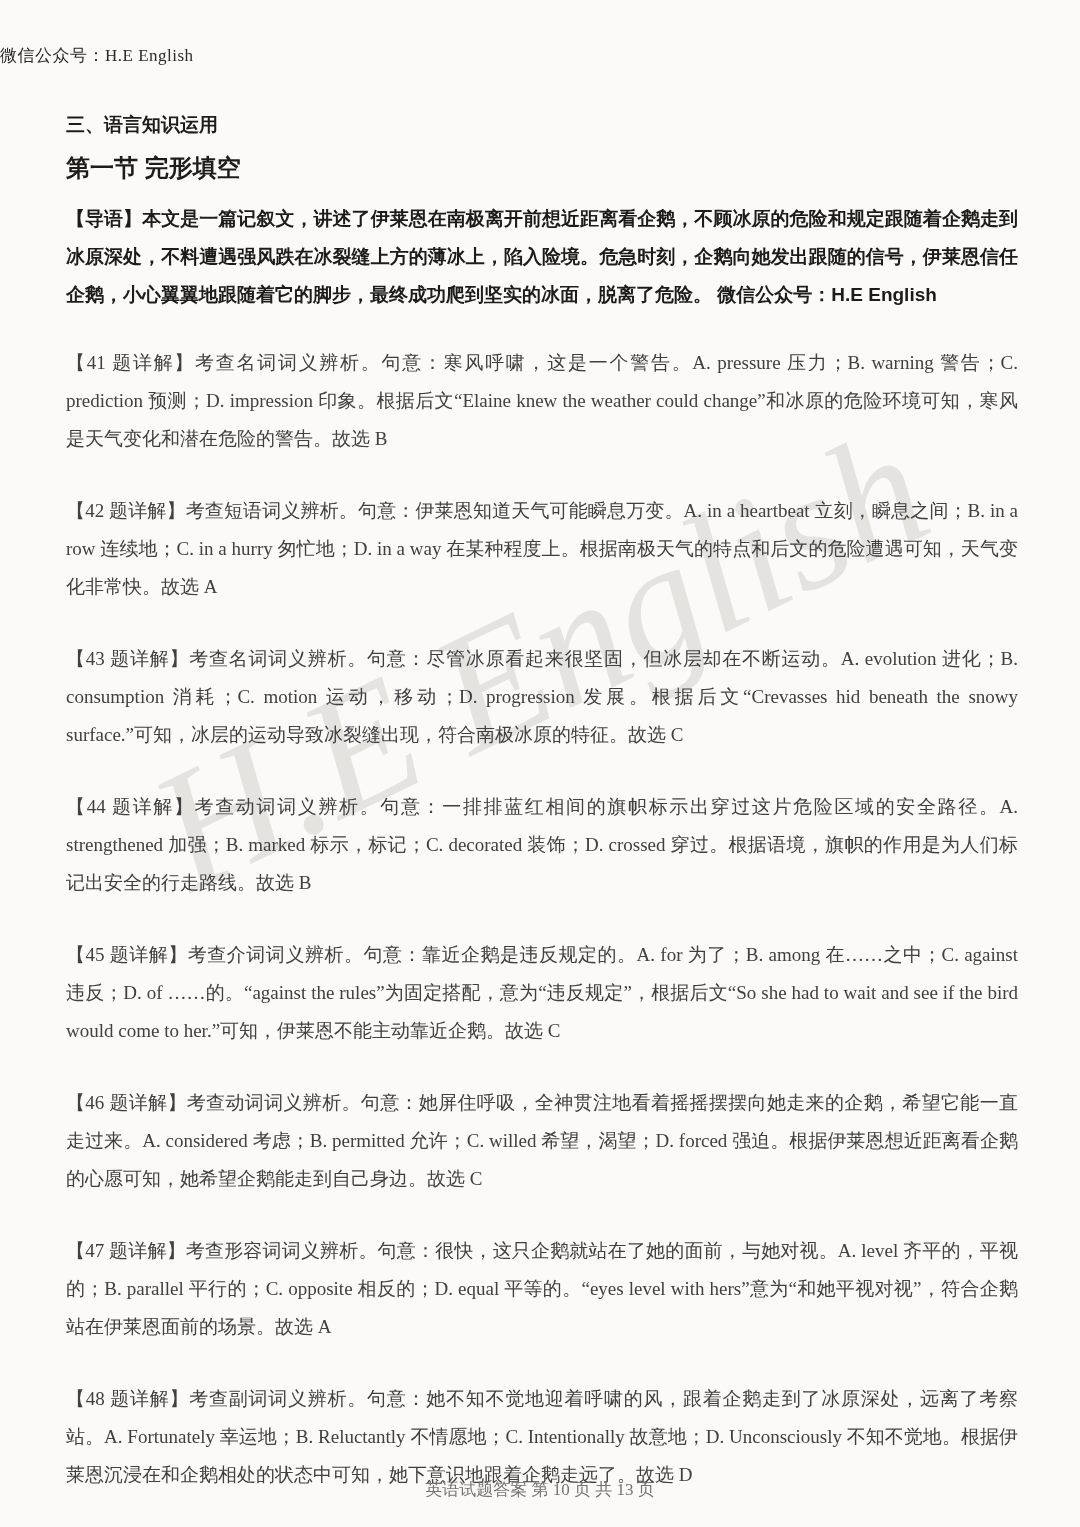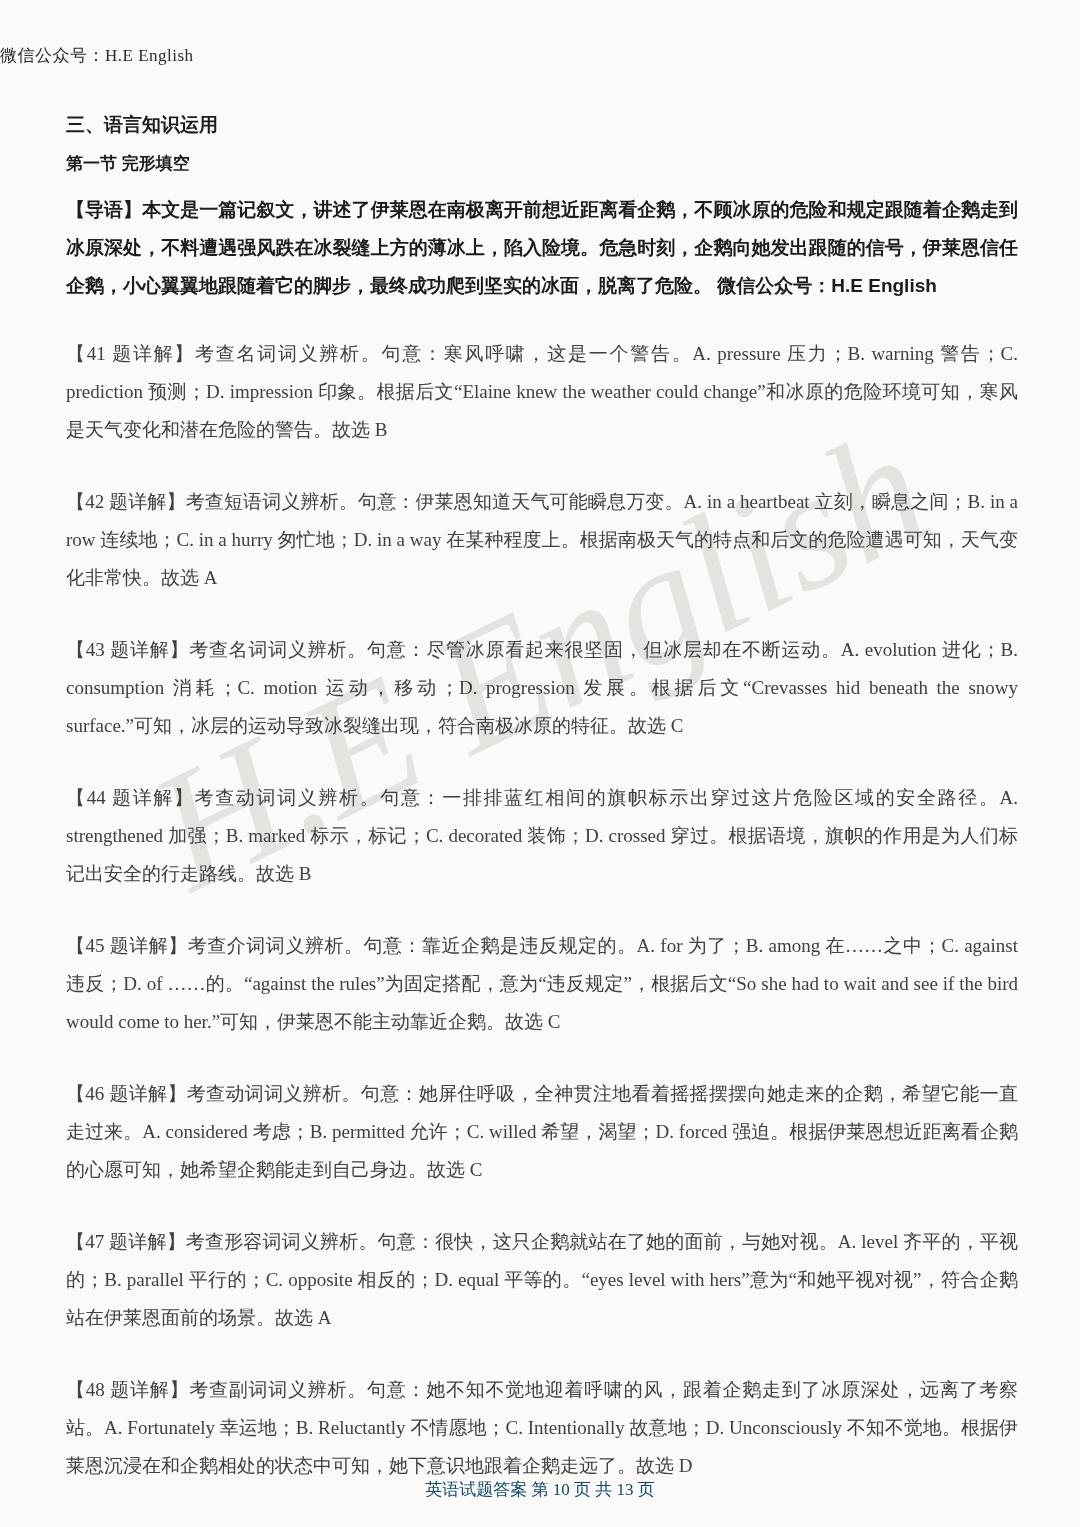--- a/index.html
+++ b/index.html
@@ -37,21 +37,21 @@
   }
   .part-title {
     font-family: "Liberation Sans", "DejaVu Sans", sans-serif;
     font-weight: bold;
     font-size: 19px;
     margin: 0 0 14px 0;
   }
   .section-title {
     font-family: "Liberation Sans", "DejaVu Sans", sans-serif;
     font-weight: bold;
-    font-size: 17px;
+    font-size: 24px;
     margin: 0 0 16px 0;
   }
   .intro {
     font-family: "Liberation Sans", "DejaVu Sans", sans-serif;
     font-weight: bold;
     font-size: 19px;
     line-height: 2.0;
     text-align: justify;
     margin: 0 0 30px 0;
   }
@@ -62,21 +62,21 @@
     margin: 0 0 34px 0;
     color: #404040;
   }
   .page-footer {
     position: absolute;
     bottom: 26px;
     left: 0;
     width: 100%;
     text-align: center;
     font-size: 17px;
-    color: #0c4a6e;
+    color: #737373;
     z-index: 2;
   }
   .watermark {
     position: absolute;
     top: 660px;
     left: 540px;
     transform: translate(-50%, -50%) rotate(-26deg);
     font-style: italic;
     font-family: "Liberation Serif", "DejaVu Serif", serif;
     font-size: 170px;

